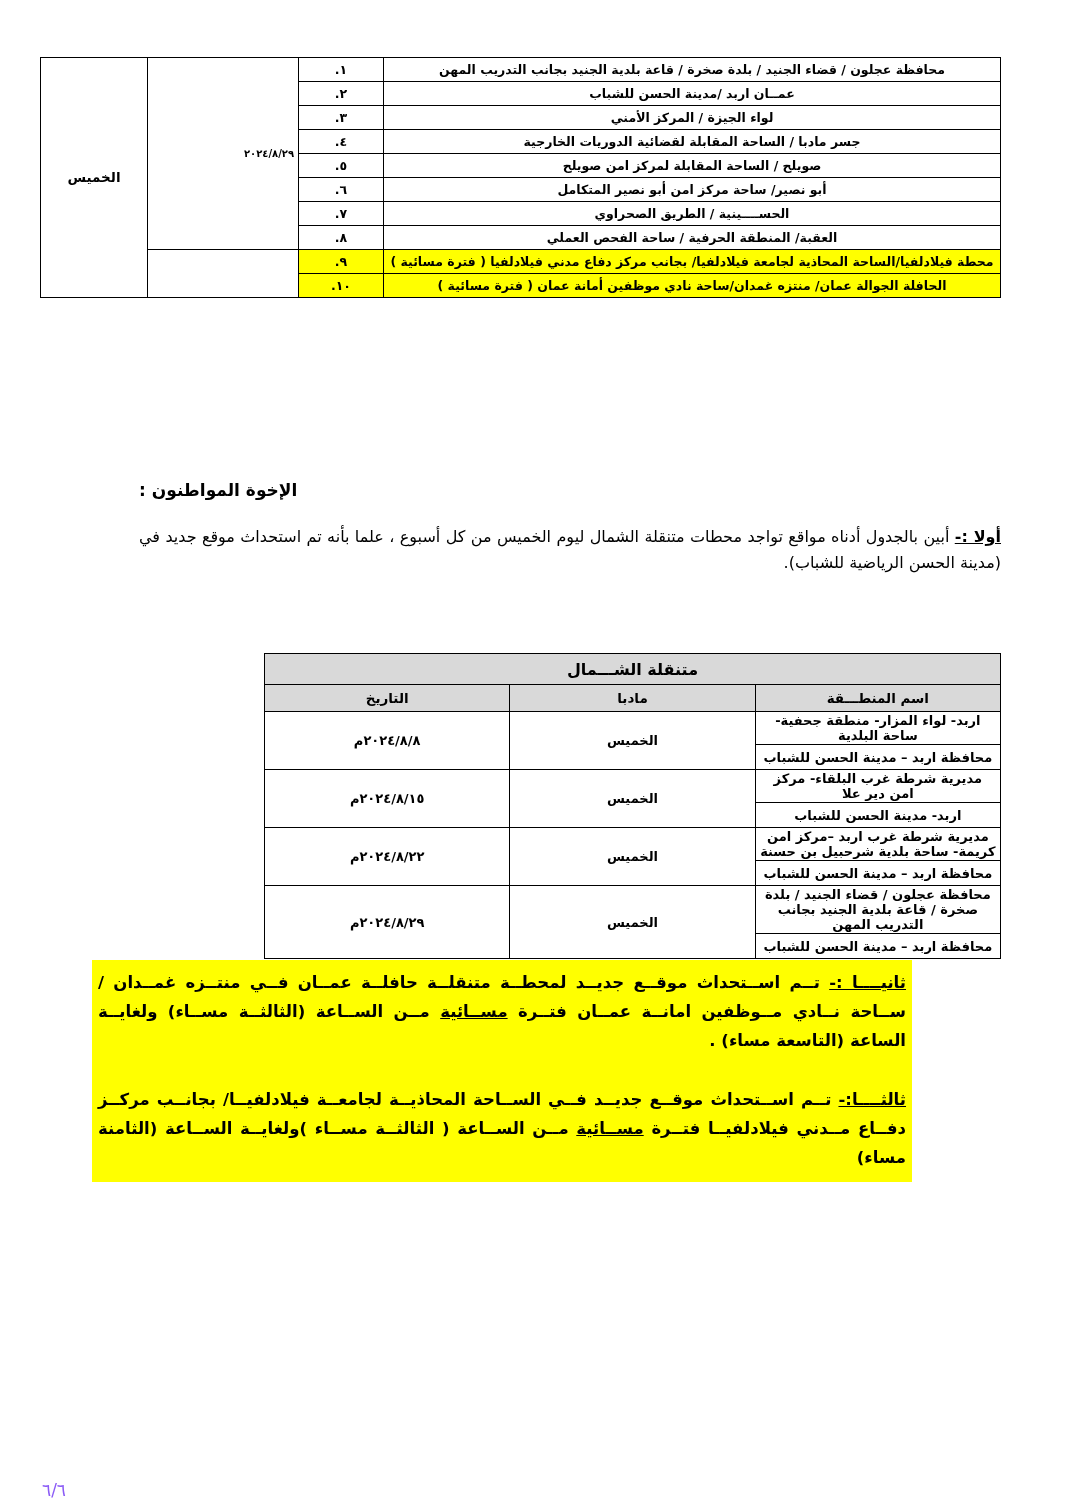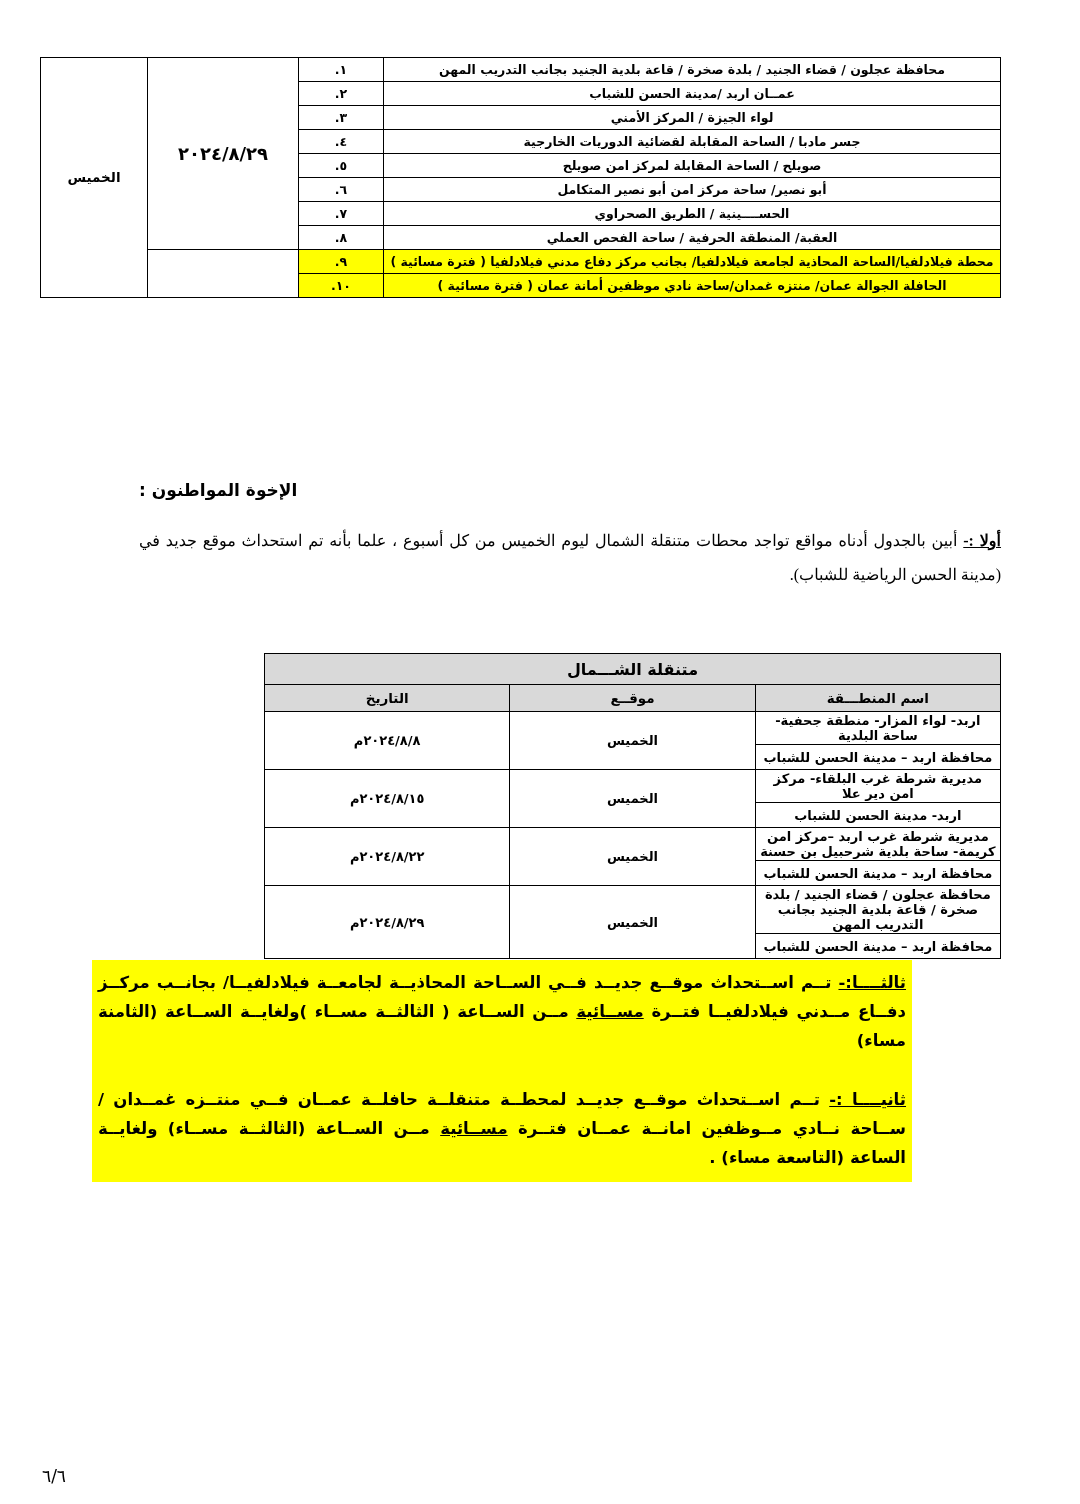--- a/index.html
+++ b/index.html
@@ -49,22 +49,21 @@
     width: 608px;
     text-align: center;
   }
   .tt-num {
     width: 76px;
     text-align: center;
     letter-spacing: 1px;
   }
   .tt-date {
     width: 142px;
-    text-align: center;
-    font-size: 18px;
+    font-size: 10px;
     letter-spacing: 1px;
   }
   .tt-day {
     width: 98px;
     text-align: center;
     font-size: 13.5px;
   }
   .hl {
     background: #ffff00;
   }
@@ -81,24 +80,23 @@
     text-align: left;
     font-size: 17px;
     font-weight: bold;
   }
   .para-first {
     position: absolute;
     top: 524px;
     right: 79px;
     width: 862px;
     font-size: 16px;
-    line-height: 34px;
+    line-height: 26px;
     text-align: justify;
     font-weight: bold;
-    font-family: Liberation Serif, serif;
   }
   .para-first .lead {
     text-decoration: underline;
   }
   .para-first .body-txt {
     font-weight: normal;
   }
 
   
   .north-table {
@@ -162,24 +160,24 @@
   .notes .lead {
     text-decoration: underline;
   }
   .notes .u {
     text-decoration: underline;
   }
 
   
   .footer {
     position: absolute;
-    bottom: 18px;
+    bottom: 4px;
     left: 42px;
     font-size: 17px;
-    color: #000000;
+    color: #8b5cf6;
     letter-spacing: 2px;
     font-family: "DejaVu Sans", sans-serif;
   }
 </style>
 </head>
 <body>
 
 <div class="page">
 
   <table class="top-table">
@@ -236,21 +234,21 @@
     <span class="lead">أولا :-</span><span class="body-txt"> أبين بالجدول أدناه مواقع تواجد محطات متنقلة الشمال ليوم الخميس من كل أسبوع ، علما بأنه تم استحداث موقع جديد في (مدينة الحسن الرياضية للشباب).</span>
   </div>
 
   <table class="north-table">
     <tbody>
       <tr>
         <td class="title-cell" colspan="3">متنقلة الشـــمال</td>
       </tr>
       <tr>
         <td class="hdr nt-area">اسم المنطـــقة</td>
-        <td class="hdr nt-day">موقــع</td>
+        <td class="hdr nt-day">مادبا</td>
         <td class="hdr nt-date">التاريخ</td>
       </tr>
 
       <tr>
         <td class="cell nt-area">اربد- لواء المزار- منطقة جحفية- ساحة البلدية</td>
         <td class="cell nt-day" rowspan="2">الخميس</td>
         <td class="cell nt-date" rowspan="2">٢٠٢٤/٨/٨م</td>
       </tr>
       <tr>
         <td class="cell nt-area">محافظة اربد – مدينة الحسن للشباب</td>
@@ -279,23 +277,23 @@
         <td class="cell nt-day" rowspan="2">الخميس</td>
         <td class="cell nt-date" rowspan="2">٢٠٢٤/٨/٢٩م</td>
       </tr>
       <tr>
         <td class="cell nt-area">محافظة اربد – مدينة الحسن للشباب</td>
       </tr>
     </tbody>
   </table>
 
   <div class="notes">
+    <p>
+      <span class="lead">ثانيــــا :-</span><span> تــم اســتحداث موقــع جديــد لمحطــة متنقلــة حافلــة عمــان فــي منتــزه غمــدان / ســاحة نــادي مــوظفين امانــة عمــان  فتــرة </span><span class="u">مســائية</span><span> مــن الســاعة (الثالثــة مســاء) ولغايــة الساعة (التاسعة مساء) .</span>
+    </p>
     <p>
       <span class="lead">ثالثــــا:-</span><span>  تــم اســتحداث موقــع جديــد فــي الســاحة المحاذيــة لجامعــة فيلادلفيــا/ بجانــب مركــز دفــاع مــدني فيلادلفيــا فتــرة </span><span class="u">مســائية</span><span> مــن الســاعة ( الثالثــة مســاء )ولغايــة الســاعة (الثامنة مساء)</span>
     </p>
-    <p>
-      <span class="lead">ثانيــــا :-</span><span> تــم اســتحداث موقــع جديــد لمحطــة متنقلــة حافلــة عمــان فــي منتــزه غمــدان / ســاحة نــادي مــوظفين امانــة عمــان  فتــرة </span><span class="u">مســائية</span><span> مــن الســاعة (الثالثــة مســاء) ولغايــة الساعة (التاسعة مساء) .</span>
-    </p>
   </div>
 
   <div class="footer">٦/٦</div>
 
 </div>
 
 </body></html>

